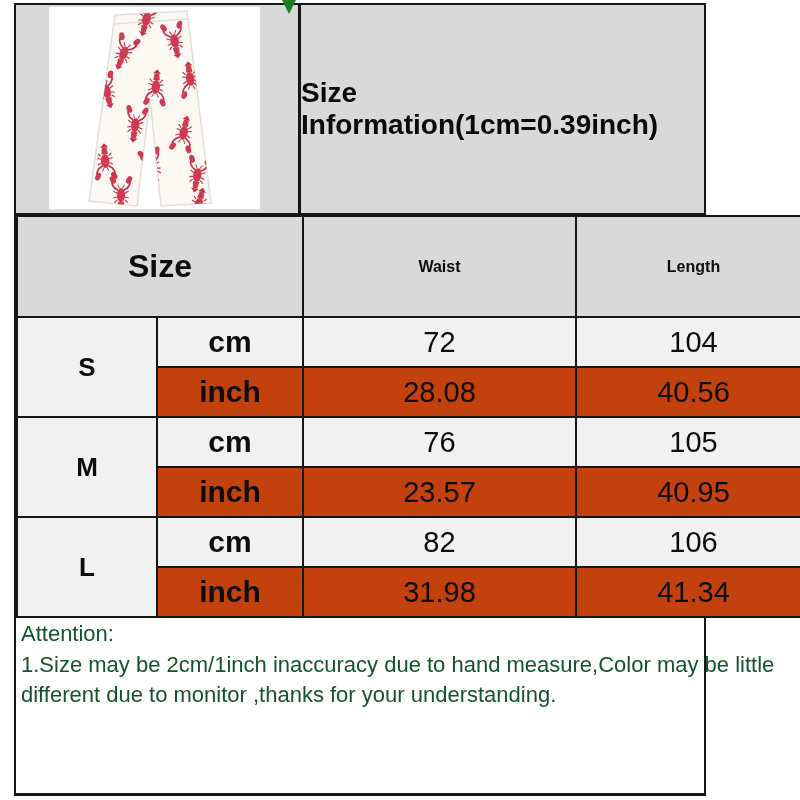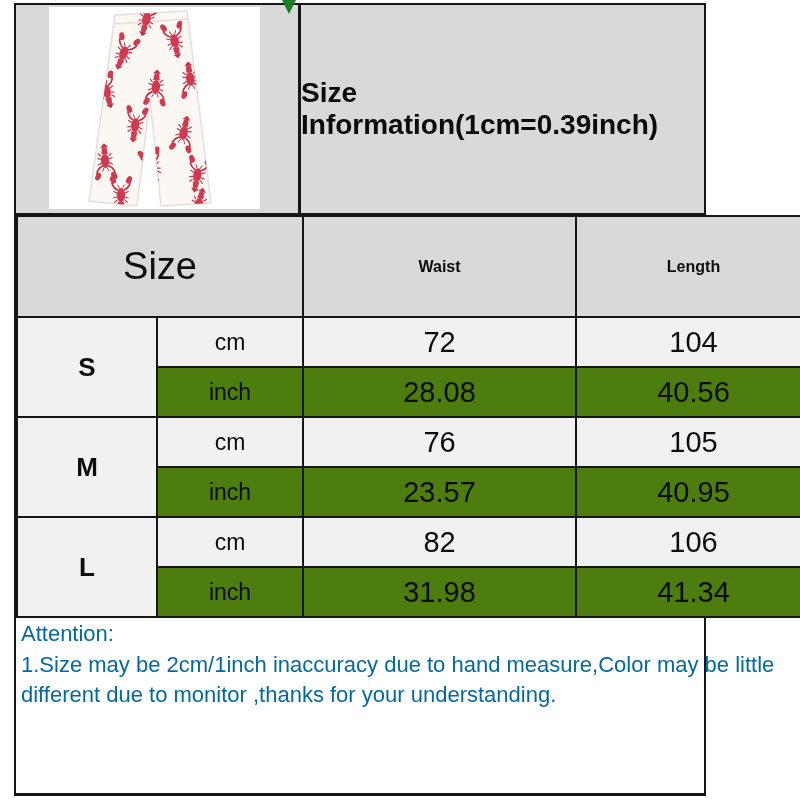--- a/index.html
+++ b/index.html
@@ -44,32 +44,32 @@
   table.size-table td,table.size-table th{
     border:2px solid #161616;text-align:center;vertical-align:middle;
     padding:0;overflow:hidden;
   }
   col.c-size{width:140px;}
   col.c-unit{width:146px;}
   col.c-waist{width:273px;}
   col.c-length{width:235px;}
   tr.hdr{height:101px;}
   tr.hdr th{background:#d9d9d9;}
-  th.size-head{font-size:38px;font-weight:normal;}
+  th.size-head{font-size:32px;font-weight:bold;}
   th.col-head{font-size:16px;font-weight:bold;}
   tr.sub{height:50px;}
   td.size-letter{background:#c2c2c2;font-size:26px;font-weight:bold;}
   tr.cm-row td{background:#f1f1f1;}
-  tr.inch-row td{background:#4d7c0f;}
-  td.unit-label{font-size:23px;font-weight:normal;}
+  tr.inch-row td{background:#c2410c;}
+  td.unit-label{font-size:30px;font-weight:bold;}
   td.value{font-size:29px;font-weight:normal;}
   
   .attention{
     flex:1;box-sizing:border-box;background:#ffffff;
-    padding:1px 5px 0 5px;font-size:22px;line-height:30.5px;color:#0369a1;
+    padding:1px 5px 0 5px;font-size:22px;line-height:30.5px;color:#14532d;
   }
   .attention div{white-space:nowrap;}
 </style>
 </head>
 <body>
 
 <div class="sheet">
 
   <div class="top-section">
     <div class="photo-cell">

